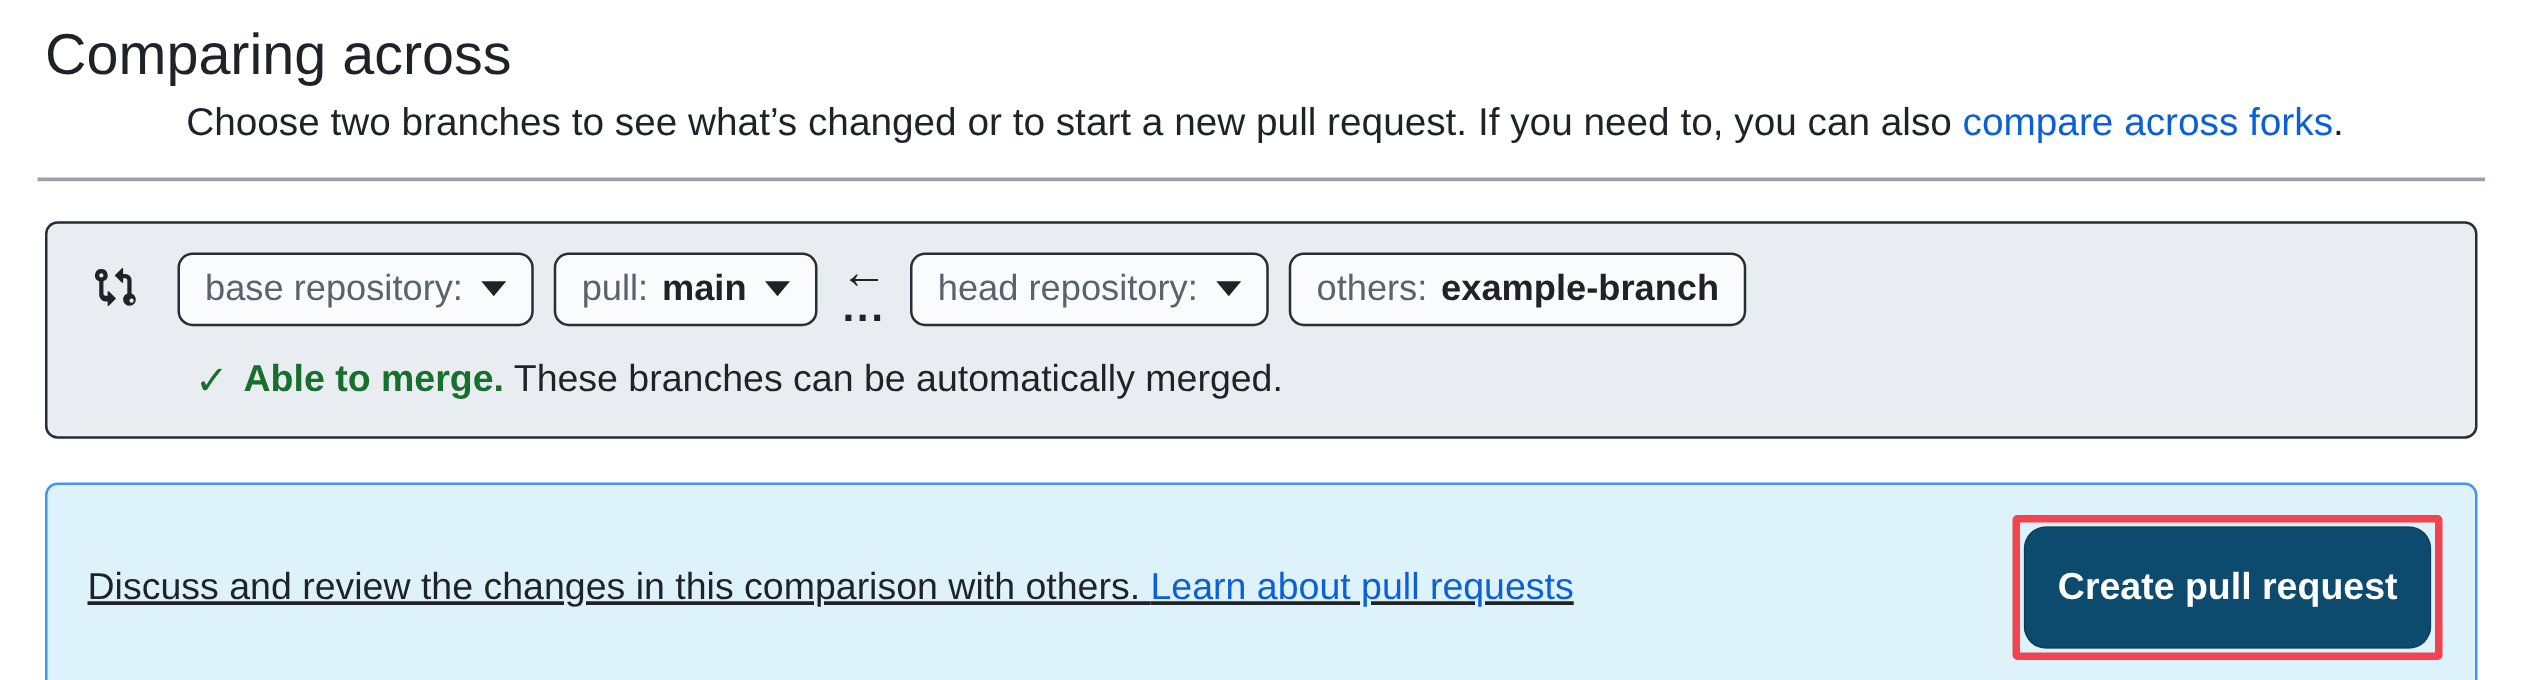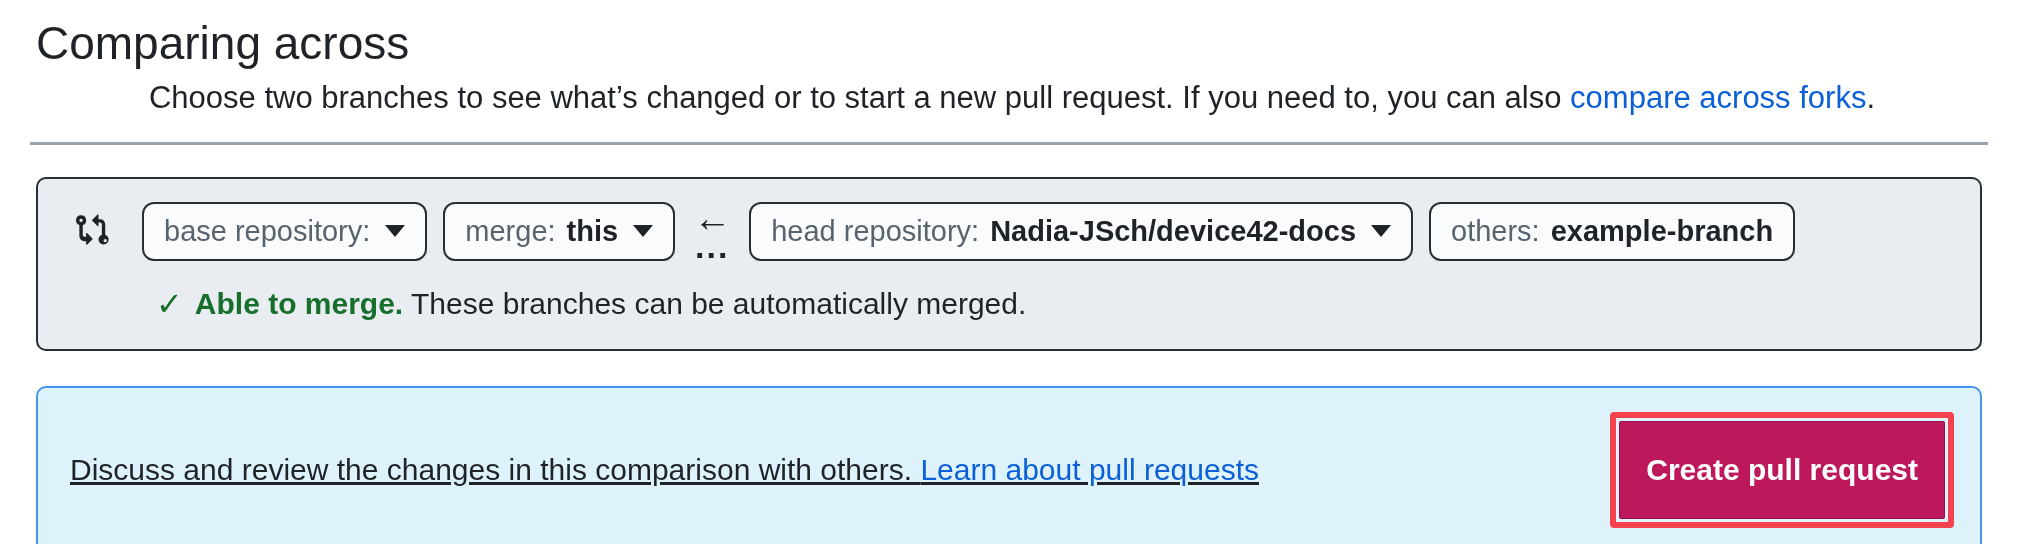--- a/index.html
+++ b/index.html
@@ -113,27 +113,27 @@
     min-height: 138px;
   }
   .banner-text { font-size: 30px; color: #1f2328; padding-left: 6px; text-decoration: underline; }
   .annotation-box {
     border: 6px solid #f4434e;
     border-radius: 4px;
     padding: 3px;
     background: transparent;
   }
   .create-pr-btn {
-    background: #be185d;
+    background: #0c4a6e;
     color: #ffffff;
     font-family: inherit;
     font-size: 30px;
     font-weight: 700;
     border: 1px solid rgba(0,0,0,0.25);
-    border-radius: 2px;
+    border-radius: 18px;
     padding: 31px 26px;
     cursor: pointer;
     white-space: nowrap;
   }
 </style>
 </head>
 <body>
 
 <div class="wrap">
 
@@ -151,33 +151,32 @@
           <path fill-rule="evenodd" d="M9.573.677L7.177 3.073a.25.25 0 000 .354l2.396 2.396a.25.25 0 00.427-.177V4.25h.75a.75.75 0 01.75.75v4.654a2.251 2.251 0 101.5 0V5a2.25 2.25 0 00-2.25-2.25H10V.854a.25.25 0 00-.427-.177zM12.25 12.25a.75.75 0 111.5 0 .75.75 0 01-1.5 0zM2.25 1a2.25 2.25 0 00-.75 4.372v4.878A2.25 2.25 0 003.75 12.5h.75v1.396a.25.25 0 00.427.177l2.396-2.396a.25.25 0 000-.354L4.927 8.927a.25.25 0 00-.427.177V10.5h-.75a.75.75 0 01-.75-.75V5.372A2.25 2.25 0 002.25 1zM1.5 3.25a.75.75 0 111.5 0 .75.75 0 01-1.5 0z"></path>
         </svg>
       </span>
 
       <button class="branch-btn">
         <span class="lbl">base repository:</span>
         <span class="caret"></span>
       </button>
 
       <button class="branch-btn">
-        <span class="lbl">merge:</span>
-        <span class="val">this</span>
+        <span class="lbl">pull:</span>
+        <span class="val">main</span>
         <span class="caret"></span>
       </button>
 
       <span class="arrow-col">
         <span class="arrow">←</span>
         <span class="dots">...</span>
       </span>
 
       <button class="branch-btn">
         <span class="lbl">head repository:</span>
-        <span class="val">Nadia-JSch/device42-docs</span>
         <span class="caret"></span>
       </button>
 
       <button class="branch-btn">
         <span class="lbl">others:</span>
         <span class="val">example-branch</span>
 
       </button>
 
     </div>

